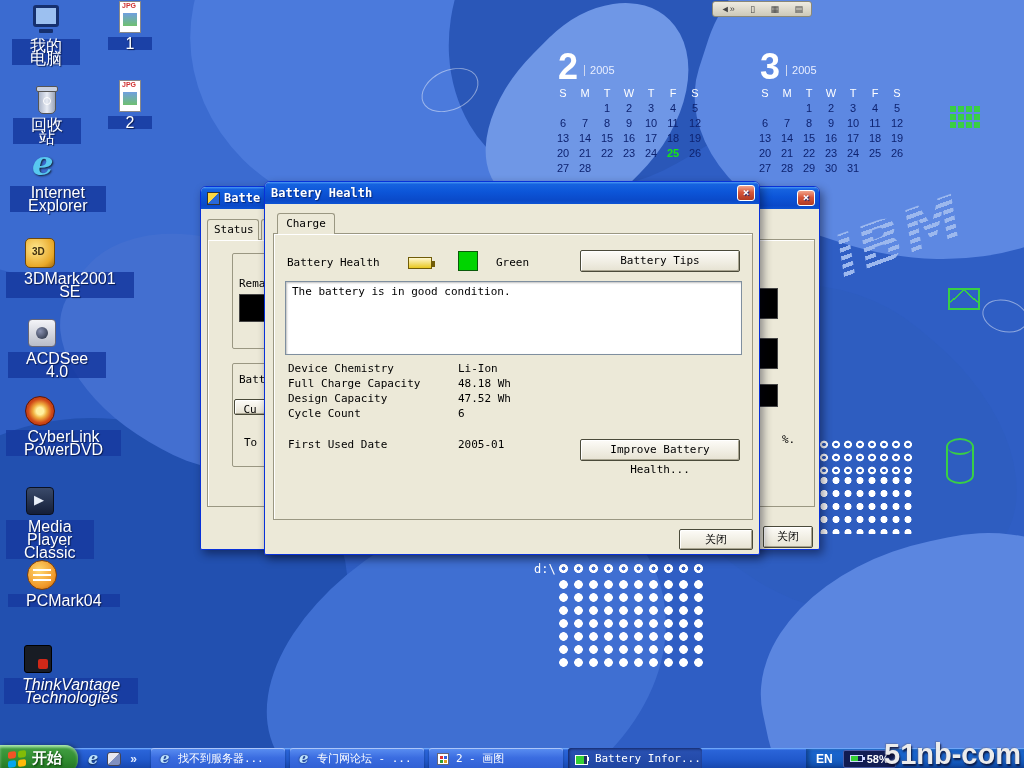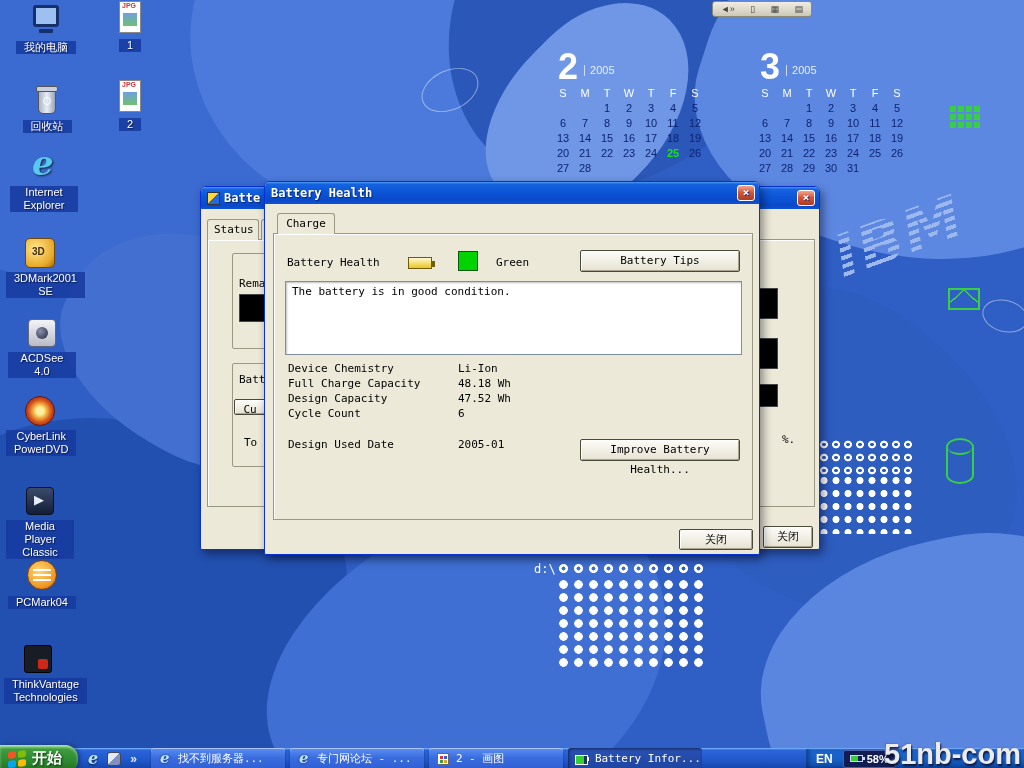--- a/index.html
+++ b/index.html
@@ -56,21 +56,21 @@
 .cal-year{font-size:11px;color:#e8eeff;border-left:1px solid #cfd8f0;padding-left:5px;margin-left:6px;margin-top:15px;line-height:11px}
 .cal-grid{display:grid;grid-template-columns:repeat(7,22px);font-size:11px;line-height:15px}
 .cal-h{color:#fff;text-align:center}
 .cal-d{color:#0e2370;text-align:center}
 .cal-hl{color:#17e417;font-weight:bold}
 .cal-empty{}
 
 
 #desktop-icons{position:absolute;inset:0;z-index:2;pointer-events:none}
 .dicon{position:absolute;width:68px;text-align:center}
-.dlabel{display:inline-block;margin-top:2px;font-size:11px;line-height:13px;color:#fff;background:rgba(22,58,160,.85);padding:0 8px;text-shadow:1px 1px 1px #0a1c50}
+.dlabel{display:inline-block;margin-top:2px;font-size:16px;line-height:13px;color:#fff;background:rgba(22,58,160,.85);padding:0 18px;text-shadow:1px 1px 1px #0a1c50}
 .g{width:34px;height:34px;position:relative;margin:0 auto}
 .g .deco{display:none}
 .g-my-computer::before{content:"";position:absolute;inset:2px 4px 10px 4px;background:#9cc0f0;border:3px solid #16306e;border-radius:3px}
 .g-my-computer::after{content:"";position:absolute;left:10px;right:10px;bottom:4px;height:4px;background:#16306e;border-radius:1px}
 .g-jpg::before{content:"";position:absolute;inset:0 6px 2px 6px;background:#fff;border:1px solid #888}
 .g-jpg::after{content:"JPG";position:absolute;top:1px;left:9px;font-size:7px;font-weight:bold;color:#d03030}
 .g-jpg .deco{display:block;position:absolute;left:10px;right:10px;top:12px;height:13px;background:linear-gradient(#6f9fe0,#6fc070)}
 .g-recycle-bin::before{content:"";position:absolute;left:8px;right:8px;top:8px;bottom:2px;background:linear-gradient(90deg,#aab4c8,#e8ecf4,#9aa4b8);border:1px solid #555;border-radius:2px 2px 5px 5px}
 .g-recycle-bin::after{content:"";position:absolute;left:6px;right:6px;top:4px;height:4px;background:#c8d0e0;border:1px solid #555;border-radius:2px}
 .g-recycle-bin .deco{display:block;position:absolute;left:13px;top:15px;width:8px;height:8px;border:1px solid #fff;border-radius:50%}
@@ -309,21 +309,21 @@
         </div><div class="dlabel">回收站</div></div>
       <div class="dicon" style="left: 96px; top: 80px;"><div class="g g-jpg">
           <span class="deco"></span>
         </div><div class="dlabel">2</div></div>
       <div class="dicon" style="left: 10px; top: 150px;"><div class="g g-ie"></div><div class="dlabel">Internet Explorer</div></div>
       <div class="dicon" style="left: 6px; top: 236px;"><div class="g g-3dmark"></div><div class="dlabel">3DMark2001 SE</div></div>
       <div class="dicon" style="left: 8px; top: 316px;"><div class="g g-acdsee"></div><div class="dlabel">ACDSee 4.0</div></div>
       <div class="dicon" style="left: 6px; top: 484px;"><div class="g g-mpc"></div><div class="dlabel">Media Player Classic</div></div>
       <div class="dicon" style="left: 6px; top: 394px;"><div class="g g-powerdvd"></div><div class="dlabel">CyberLink PowerDVD</div></div>
       <div class="dicon" style="left: 8px; top: 558px;"><div class="g g-pcmark"></div><div class="dlabel">PCMark04</div></div>
-      <div class="dicon" style="left: 4px; top: 642px;"><div class="g g-thinkvantage"></div><div class="dlabel">ThinkVantage Technologies</div></div>
+      <div class="dicon" style="left: 4px; top: 642px; font-style: italic;"><div class="g g-thinkvantage"></div><div class="dlabel">ThinkVantage Technologies</div></div>
     </div>
 
   <div class="win bgwin">
     <div class="titlebar">
       <span class="title-icon"></span>
       <span>Batte</span>
       <span class="close-btn">×</span>
     </div>
     <div class="tab tab1">Status</div>
     <div class="tab tab2"></div>
@@ -367,21 +367,21 @@
           <div class="spec-row">
             <span class="spec-label">Design Capacity</span>
             <span class="spec-value">47.52 Wh</span>
           </div>
           <div class="spec-row">
             <span class="spec-label">Cycle Count</span>
             <span class="spec-value">6</span>
           </div>
         </div>
       <div class="first-used">
-        <span class="spec-label">Design Used Date</span>
+        <span class="spec-label">First Used Date</span>
         <span class="spec-value">2005-01</span>
       </div>
       <div class="btn btn-improve">Improve Battery Health...</div>
     </div>
     <div class="btn dlg-close">关闭</div>
   </div>
 
   <div class="taskbar">
     <div class="start-btn">
       <span class="winflag">

